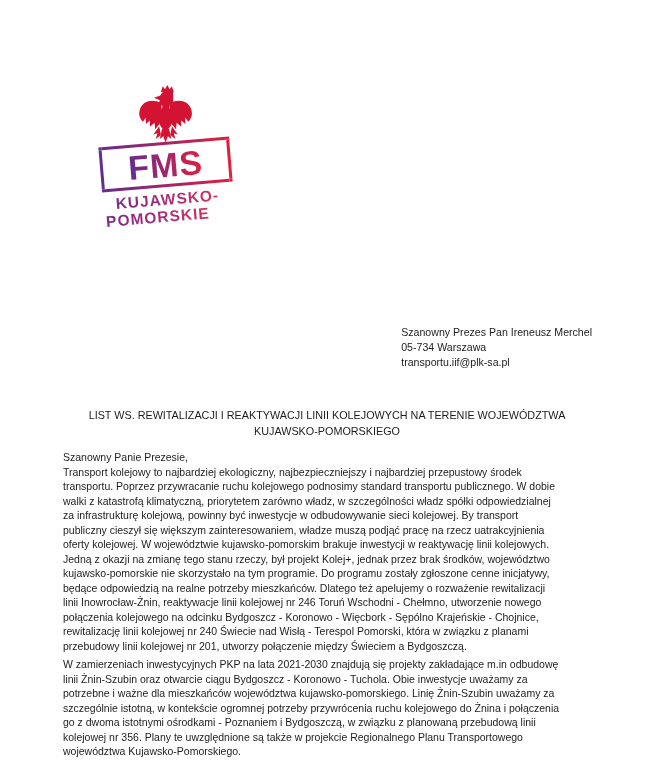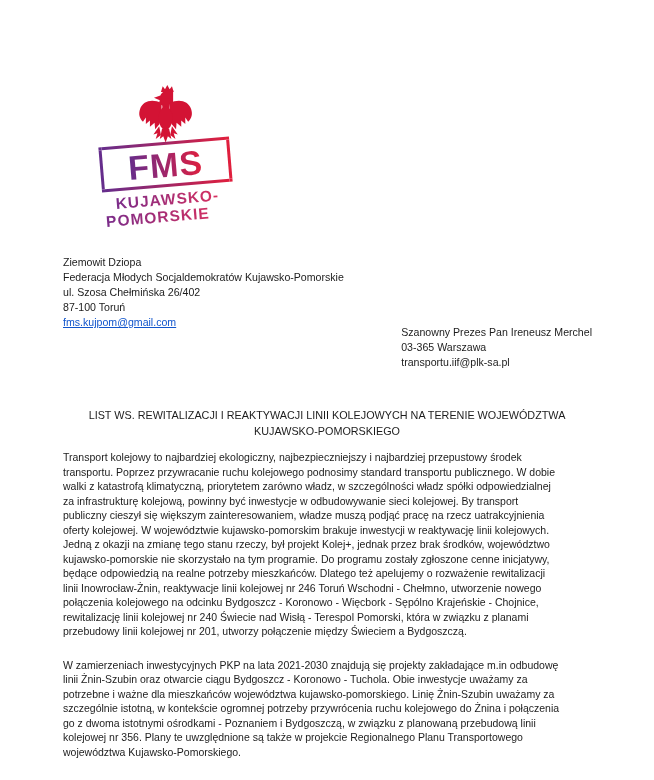--- a/index.html
+++ b/index.html
@@ -46,21 +46,21 @@
   .email-link{color:#1155cc;text-decoration:underline;cursor:pointer;}
   
   .subject{
     position:absolute;left:62px;top:407px;width:530px;
     text-align:center;font-size:10.8px;line-height:16px;
     white-space:pre-line;
   }
   
   .letter-body{position:absolute;left:63px;top:450px;width:575px;font-size:10.5px;line-height:14.5px;}
   .para{white-space:pre-line;}
-  .para2{margin-top:19px;}
+  .para2{margin-top:4px;}
 </style>
 </head>
 <body>
 
 <div class="page">
 
   <div class="logo">
     <svg class="eagle" viewBox="0 0 100 112" xmlns="http://www.w3.org/2000/svg">
       <g fill="#d31334">
 
@@ -85,38 +85,32 @@
     </svg>
     <div class="fms-box">
       <span class="grad-text fms-acronym">FMS</span>
     </div>
     <div class="region">
       <div class="grad-text grad-text-2 line1">KUJAWSKO-</div>
       <div class="grad-text grad-text-2 line2">POMORSKIE</div>
     </div>
   </div>
 
-  <div class="addr sender">
-    <div>Ziemowit Dziopa</div>
-    <div>Federacja Młodych Socjaldemokratów Kujawsko-Pomorskie</div>
-    <div>ul. Szosa Chełmińska 26/402</div>
-    <div>87-100 Toruń</div>
-    <div><a class="email-link">fms.kujpom@gmail.com</a></div>
-  </div>
 
   <div class="addr recipient">
     <div>Szanowny Prezes Pan Ireneusz Merchel</div>
-    <div>03-365 Warszawa</div>
+    <div>05-734 Warszawa</div>
     <div>transportu.iif@plk-sa.pl</div>
   </div>
 
   <div class="subject">LIST WS. REWITALIZACJI I REAKTYWACJI LINII KOLEJOWYCH NA TERENIE WOJEWÓDZTWA
 KUJAWSKO-POMORSKIEGO</div>
 
   <div class="letter-body">
+    <div class="para">Szanowny Panie Prezesie,</div>
     <div class="para">Transport kolejowy to najbardziej ekologiczny, najbezpieczniejszy i najbardziej przepustowy środek
 transportu. Poprzez przywracanie ruchu kolejowego podnosimy standard transportu publicznego. W dobie
 walki z katastrofą klimatyczną, priorytetem zarówno władz, w szczególności władz spółki odpowiedzialnej
 za infrastrukturę kolejową, powinny być inwestycje w odbudowywanie sieci kolejowej. By transport
 publiczny cieszył się większym zainteresowaniem, władze muszą podjąć pracę na rzecz uatrakcyjnienia
 oferty kolejowej. W województwie kujawsko-pomorskim brakuje inwestycji w reaktywację linii kolejowych.
 Jedną z okazji na zmianę tego stanu rzeczy, był projekt Kolej+, jednak przez brak środków, województwo
 kujawsko-pomorskie nie skorzystało na tym programie. Do programu zostały zgłoszone cenne inicjatywy,
 będące odpowiedzią na realne potrzeby mieszkańców. Dlatego też apelujemy o rozważenie rewitalizacji
 linii Inowrocław-Żnin, reaktywacje linii kolejowej nr 246 Toruń Wschodni - Chełmno, utworzenie nowego

